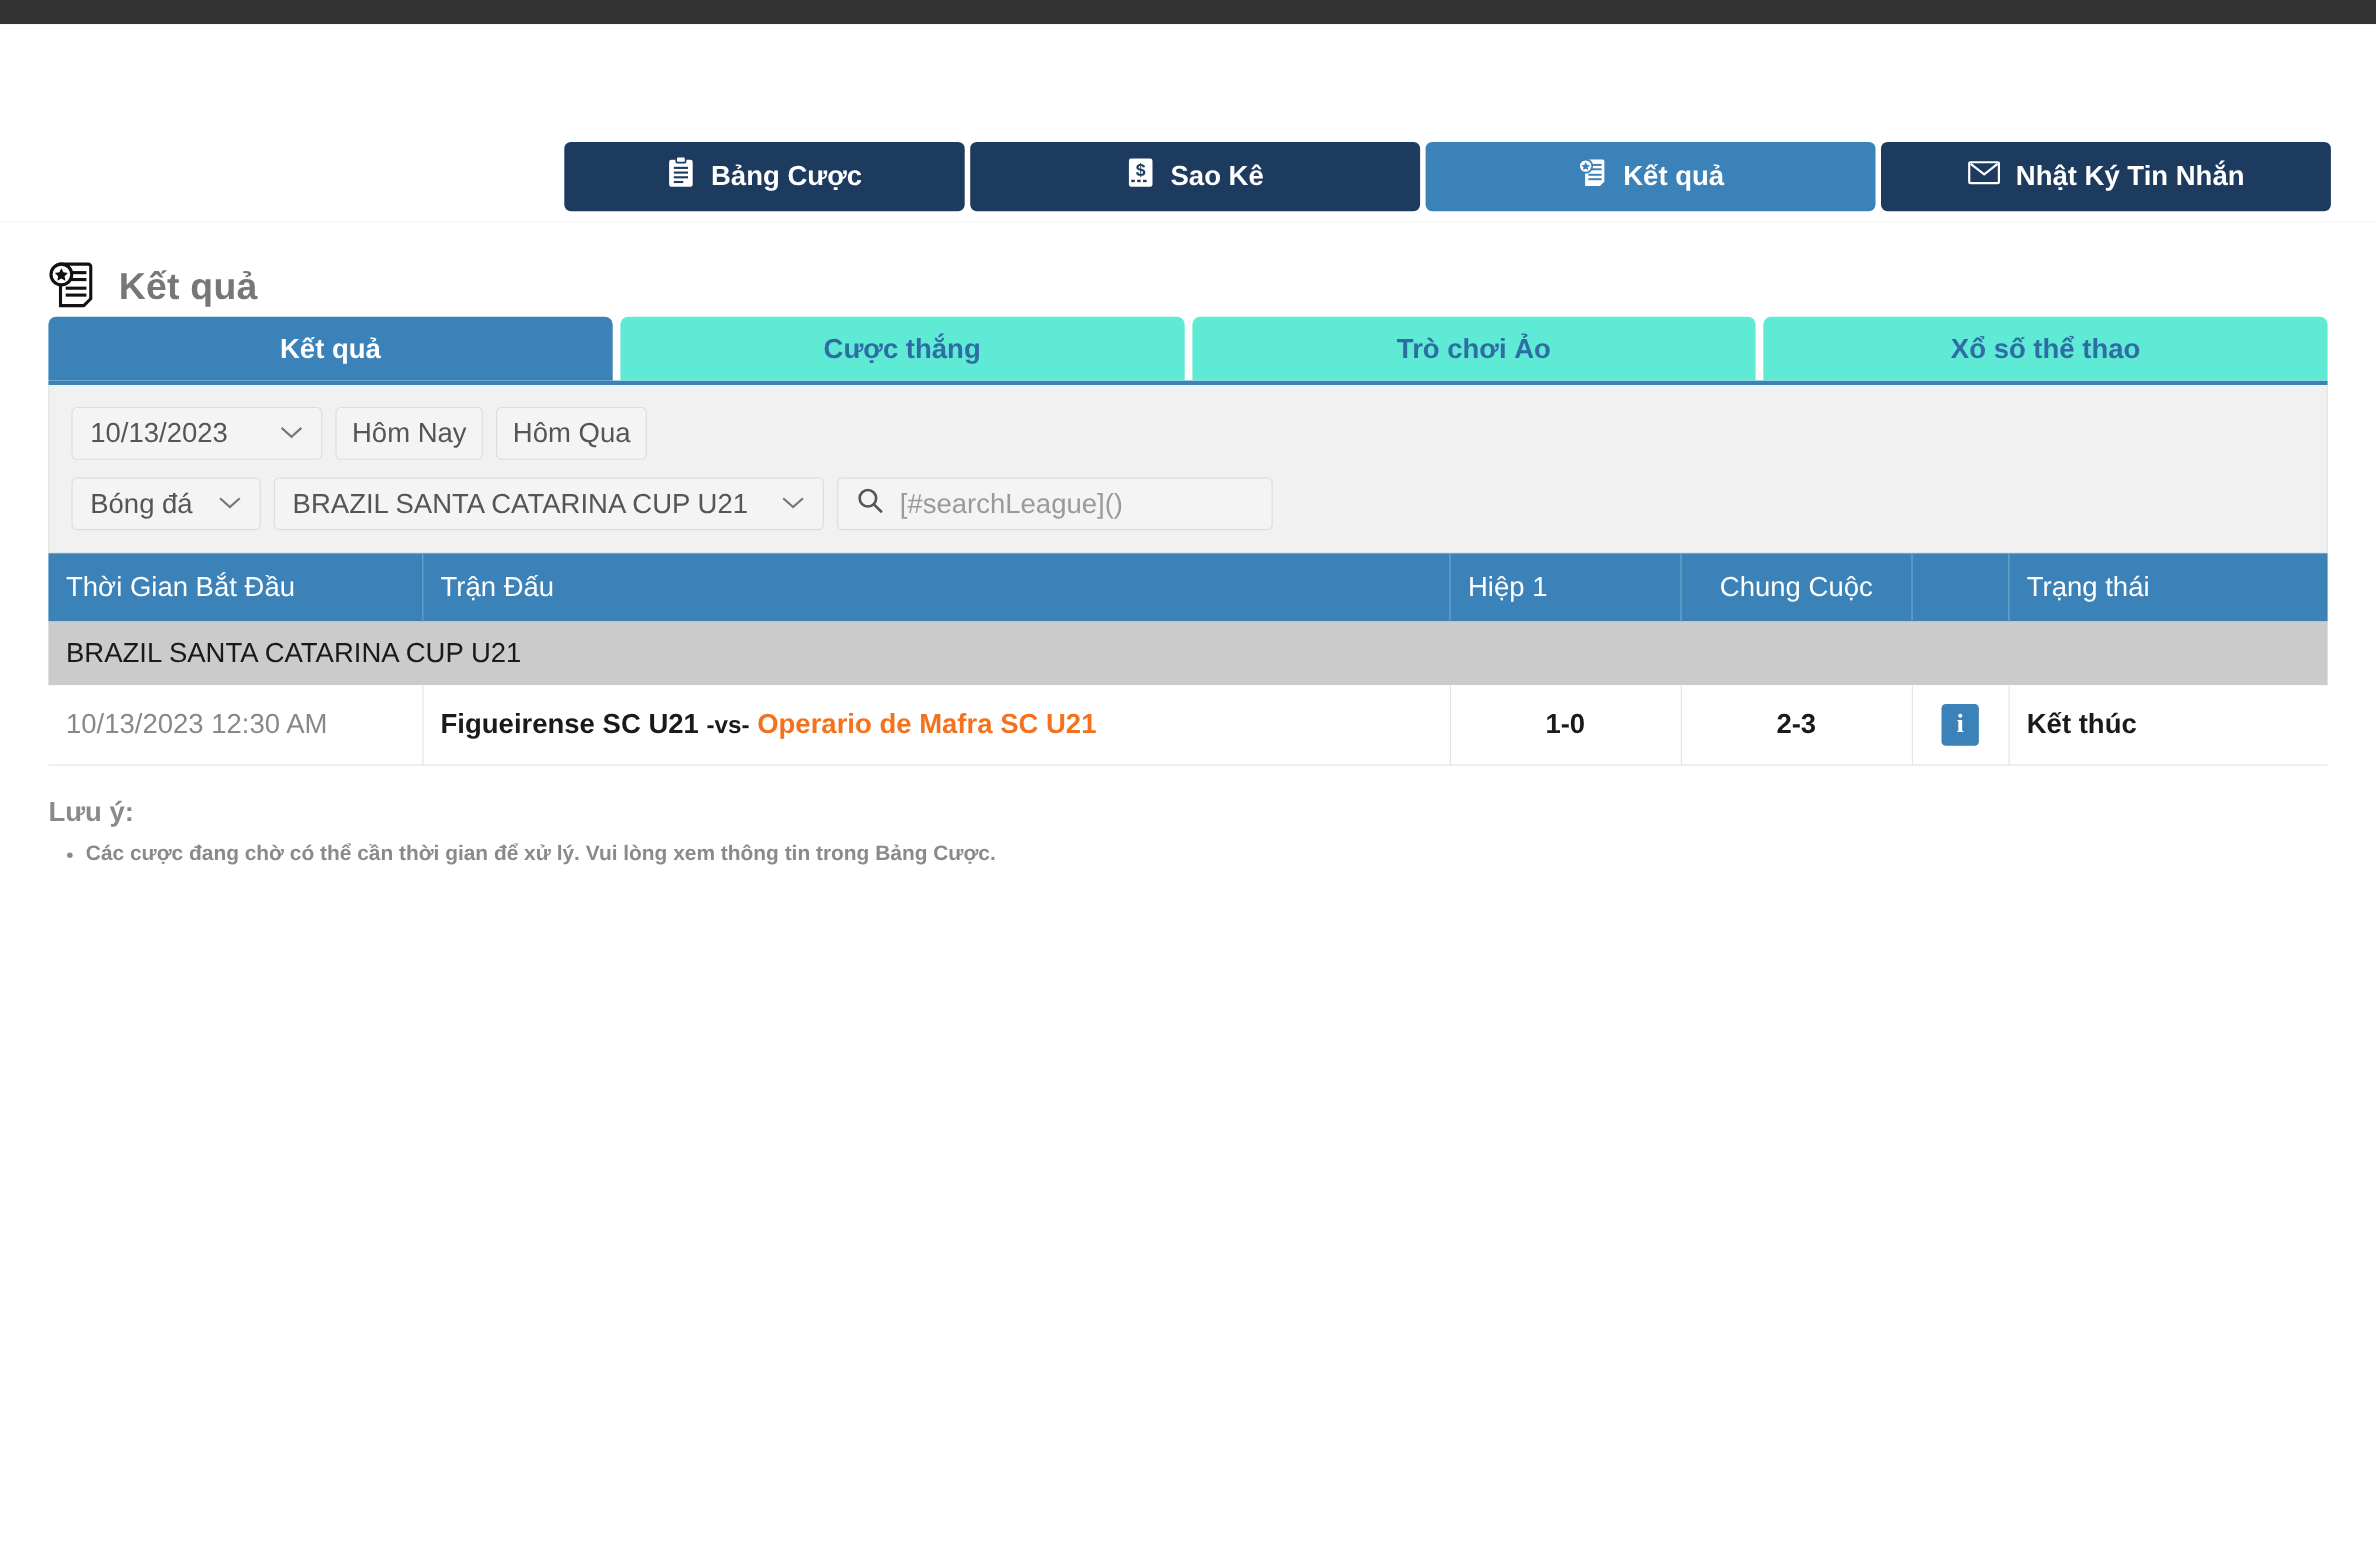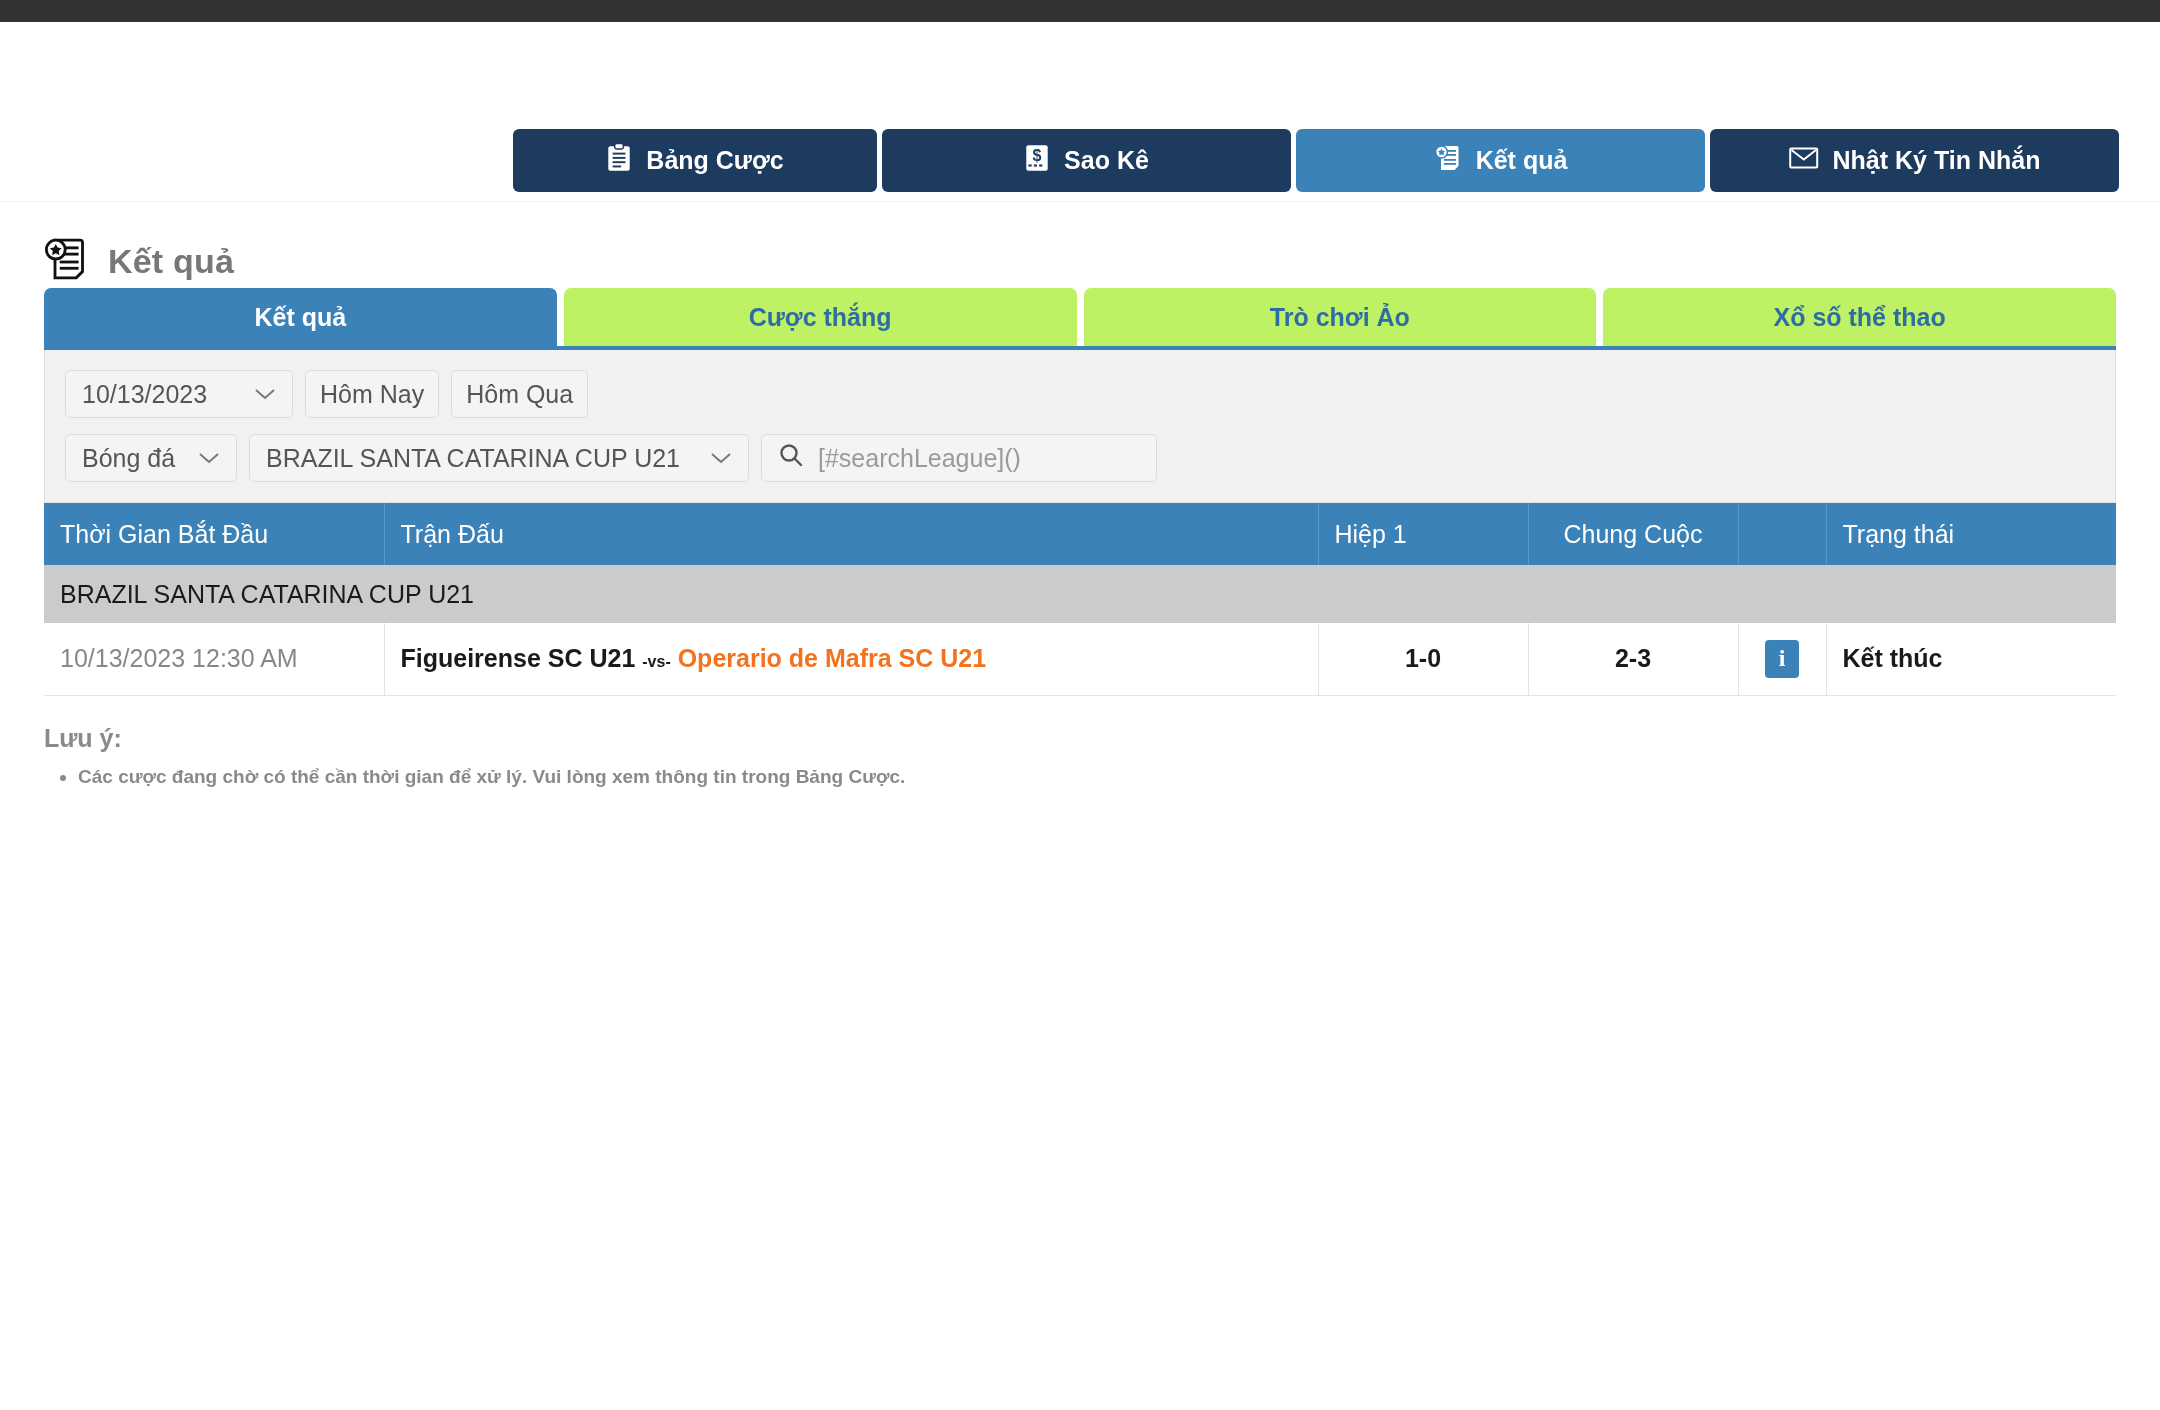--- a/index.html
+++ b/index.html
@@ -81,21 +81,21 @@
   .tab {
     flex: 1 1 0;
     height: 58px;
     border-radius: 7px 7px 0 0;
     display: flex;
     align-items: center;
     justify-content: center;
     font-size: 25px;
     font-weight: bold;
     color: #2e6da4;
-    background: #bef264;
+    background: #5eead4;
     cursor: pointer;
   }
   .tab.active {
     background: #3b82b8;
     color: #ffffff;
   }
   .tabs-underline {
     height: 4px;
     background: #3b82b8;
     margin: 0 44px;
@@ -191,21 +191,21 @@
     height: 72px;
     padding: 12px 16px;
     font-size: 25px;
     vertical-align: middle;
     background: #ffffff;
   }
   tr.matchrow td:last-child { border-right: none; }
   td.time { color: #888888; }
   td.match { font-weight: bold; color: #1a1a1a; }
   td.match .away { color: #f4721e; }
-  td.match .vs { font-size: 16px; }
+  td.match .vs { font-size: 22px; }
   td.score { text-align: center; font-weight: bold; color: #1a1a1a; }
   td.infocell { text-align: center; }
   td.status { font-weight: bold; color: #1a1a1a; }
 
   .info-badge {
     display: inline-flex;
     align-items: center;
     justify-content: center;
     width: 34px;
     height: 38px;

